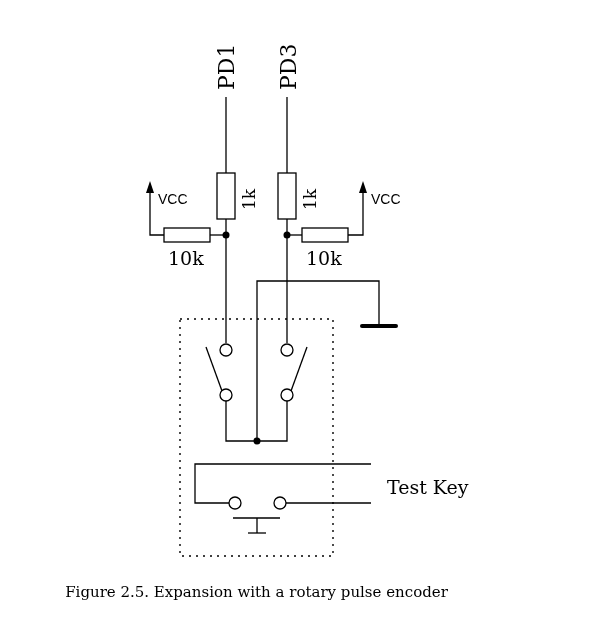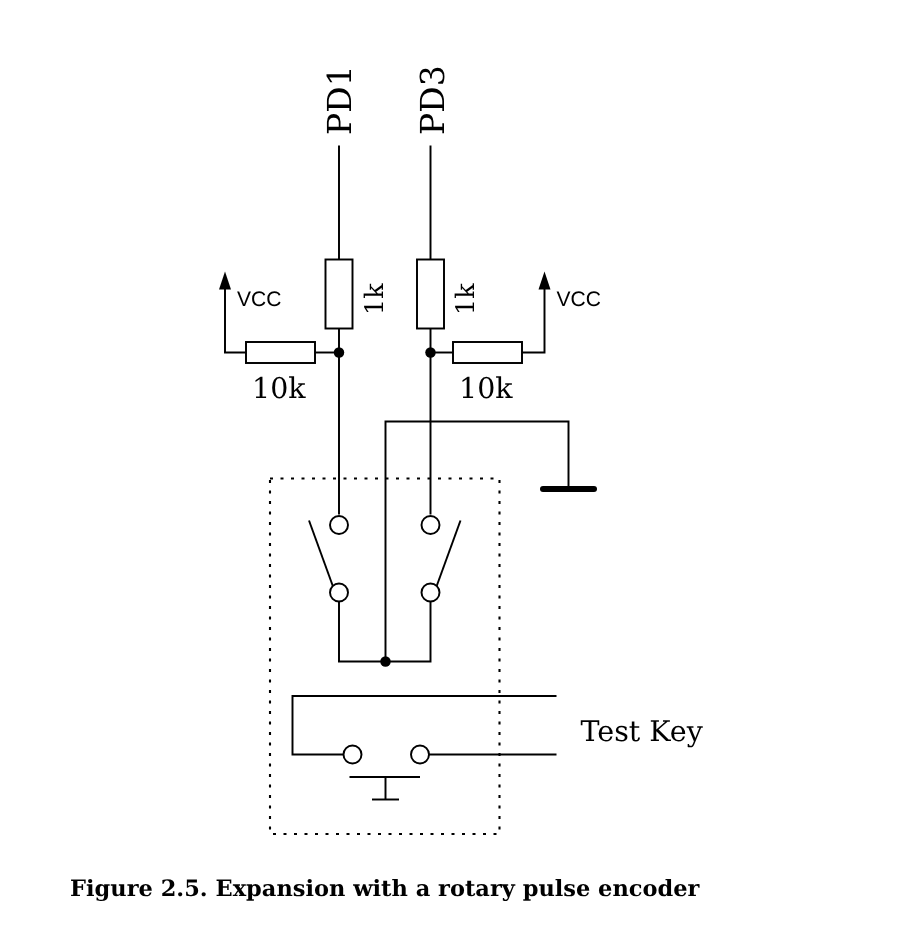--- a/index.html
+++ b/index.html
@@ -6,21 +6,21 @@
   body { width: 607px; height: 622px; position: relative; overflow: hidden; }
   svg { position: absolute; left: 0; top: 0; }
   .serif { font-family: "DejaVu Serif", "Liberation Serif", serif; fill: #000; }
   .sans { font-family: "Liberation Sans", "DejaVu Sans", sans-serif; fill: #000; }
   .wire { stroke: #000; stroke-width: 1.3; fill: none; }
   .res { stroke: #000; stroke-width: 1.3; fill: #fff; }
   .dot { fill: #000; }
   .open { stroke: #000; stroke-width: 1.3; fill: #fff; }
   .dotted { stroke: #000; stroke-width: 1.4; fill: none; stroke-dasharray: 2 5; }
   .caption { position: absolute; left: 0; width: 513px; top: 583px; text-align: center;
-             font-family: "DejaVu Serif", "Liberation Serif", serif; font-size: 15px; color: #000; font-weight: bold; }
+             font-family: "DejaVu Serif", "Liberation Serif", serif; font-size: 15px; color: #000; }
 </style>
 </head>
 <body>
 
 <svg width="607" height="622" viewBox="0 0 607 622">
 
   <text class="serif" font-size="22" transform="translate(234,90) rotate(-90)">PD1</text>
   <text class="serif" font-size="22" transform="translate(296,90) rotate(-90)">PD3</text>
 
   <line class="wire" x1="226" y1="97" x2="226" y2="173"></line>

